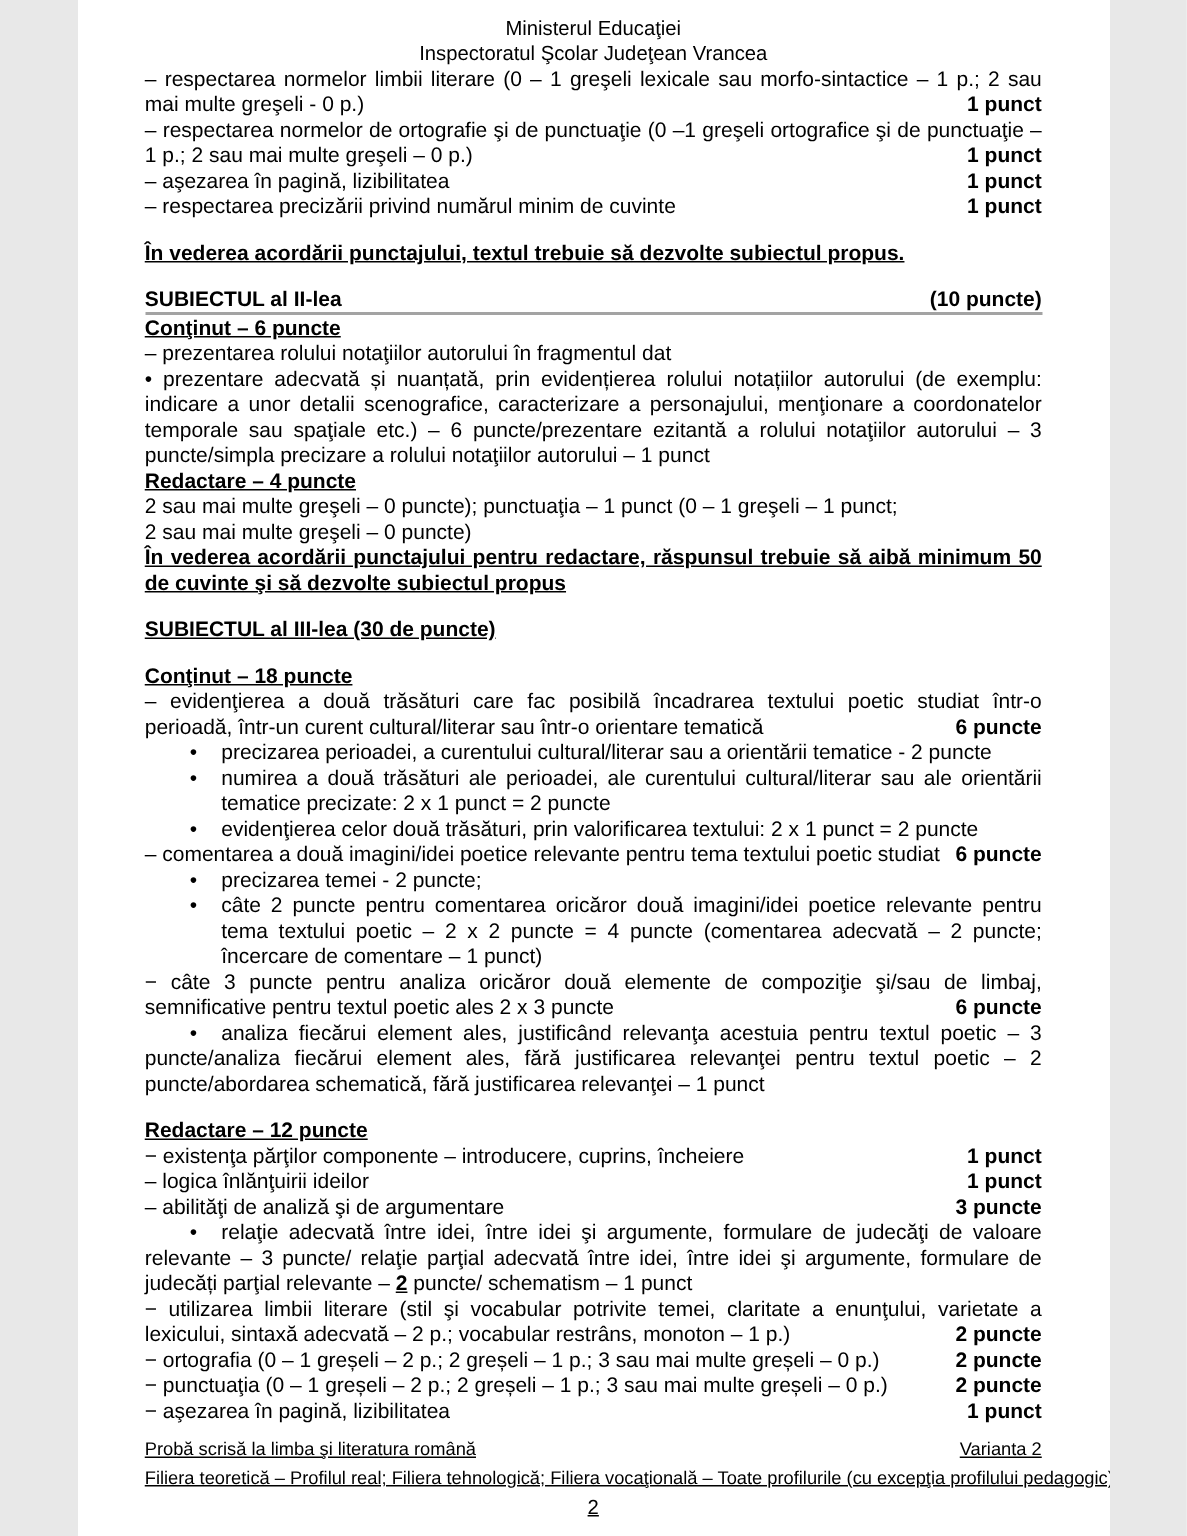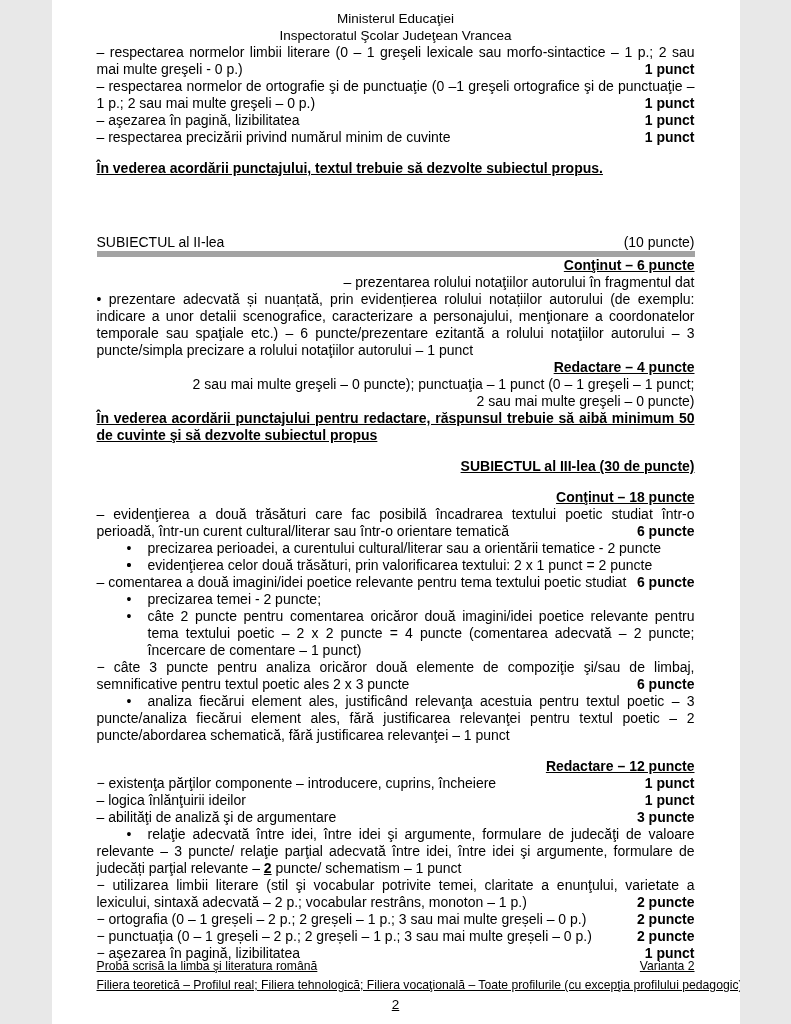--- a/index.html
+++ b/index.html
@@ -6,26 +6,26 @@
   .page {
     position:relative; width:688px; height:1024px; margin:0 auto;
     background:#ffffff; color:#000000;
     font-family:"Liberation Sans", sans-serif;
     font-size:14px; line-height:17px;
     overflow:hidden;
   }
   .content { position:absolute; left:45px; right:45px; top:10px; }
   .doc-header { text-align:center; font-size:13.5px; line-height:17px; }
   .para  { text-align:justify; }
-  .plain { text-align:right;margin-left:20px; }
+  .plain { text-align:left; }
   .bold  { font-weight:bold;text-decoration:underline; }
   .score { float:right; font-weight:bold; padding-left:10px; }
   .subject {
     display:flex; justify-content:space-between;
-    font-weight:normal; border-bottom:6px solid #a3a3a3;margin-top:43px;
+    font-weight:bold; border-bottom:2px solid #a3a3a3;
   }
   .bullet { position:relative; padding-left:51px; text-align:justify; }
   .bullet .marker { position:absolute; left:30px; top:0; }
   .bullet-flush { position:relative; text-indent:51px; text-align:justify; }
   .bullet-flush .marker { position:absolute; left:30px; top:0; text-indent:0; }
   .spacer-l { height:14px; }
   .footer {
     position:absolute; left:45px; right:45px; bottom:10px;
     font-size:12.2px; line-height:19px; white-space:nowrap;text-decoration:underline;
   }
@@ -65,21 +65,21 @@
     <div class="para bold">În vederea acordării punctajului pentru redactare, răspunsul trebuie să aibă minimum 50 de cuvinte şi să dezvolte subiectul propus</div>
 
     <div class="spacer-l"></div>
     <div class="plain bold">SUBIECTUL al III-lea (30 de puncte)</div>
     <div class="spacer-l"></div>
 
     <div class="plain bold">Conţinut – 18 puncte</div>
     <div class="para"><span>– evidenţierea a două trăsături care fac posibilă încadrarea textului poetic studiat într-o perioadă, într-un curent cultural/literar sau într-o orientare tematică</span><span class="score">6 puncte</span></div>
 
     <div class="bullet"><span class="marker">•</span><span>precizarea perioadei, a curentului cultural/literar sau a orientării tematice - 2 puncte</span></div>
-    <div class="bullet"><span class="marker">•</span></div>
+    <div class="bullet"><span class="marker">•</span><span>numirea a două trăsături ale perioadei, ale curentului cultural/literar sau ale orientării tematice precizate: 2 x 1 punct = 2 puncte</span></div>
     <div class="bullet"><span class="marker">•</span><span>evidenţierea celor două trăsături, prin valorificarea textului: 2 x 1 punct = 2 puncte</span></div>
 
     <div class="para"><span>– comentarea a două imagini/idei poetice relevante pentru tema textului poetic studiat</span><span class="score">6 puncte</span></div>
 
     <div class="bullet"><span class="marker">•</span><span>precizarea temei - 2 puncte;</span></div>
     <div class="bullet"><span class="marker">•</span><span>câte 2 puncte pentru comentarea oricăror două imagini/idei poetice relevante pentru tema textului poetic – 2 x 2 puncte = 4 puncte (comentarea adecvată – 2 puncte; încercare de comentare – 1 punct)</span></div>
 
     <div class="para"><span>− câte 3 puncte pentru analiza oricăror două elemente de compoziţie şi/sau de limbaj, semnificative pentru textul poetic ales 2 x 3 puncte</span><span class="score">6 puncte</span></div>
 
     <div class="bullet-flush"><span class="marker">•</span><span>analiza fiecărui element ales, justificând relevanţa acestuia pentru textul poetic – 3 puncte/analiza fiecărui element ales, fără justificarea relevanţei pentru textul poetic – 2 puncte/abordarea schematică, fără justificarea relevanţei – 1 punct</span></div>

